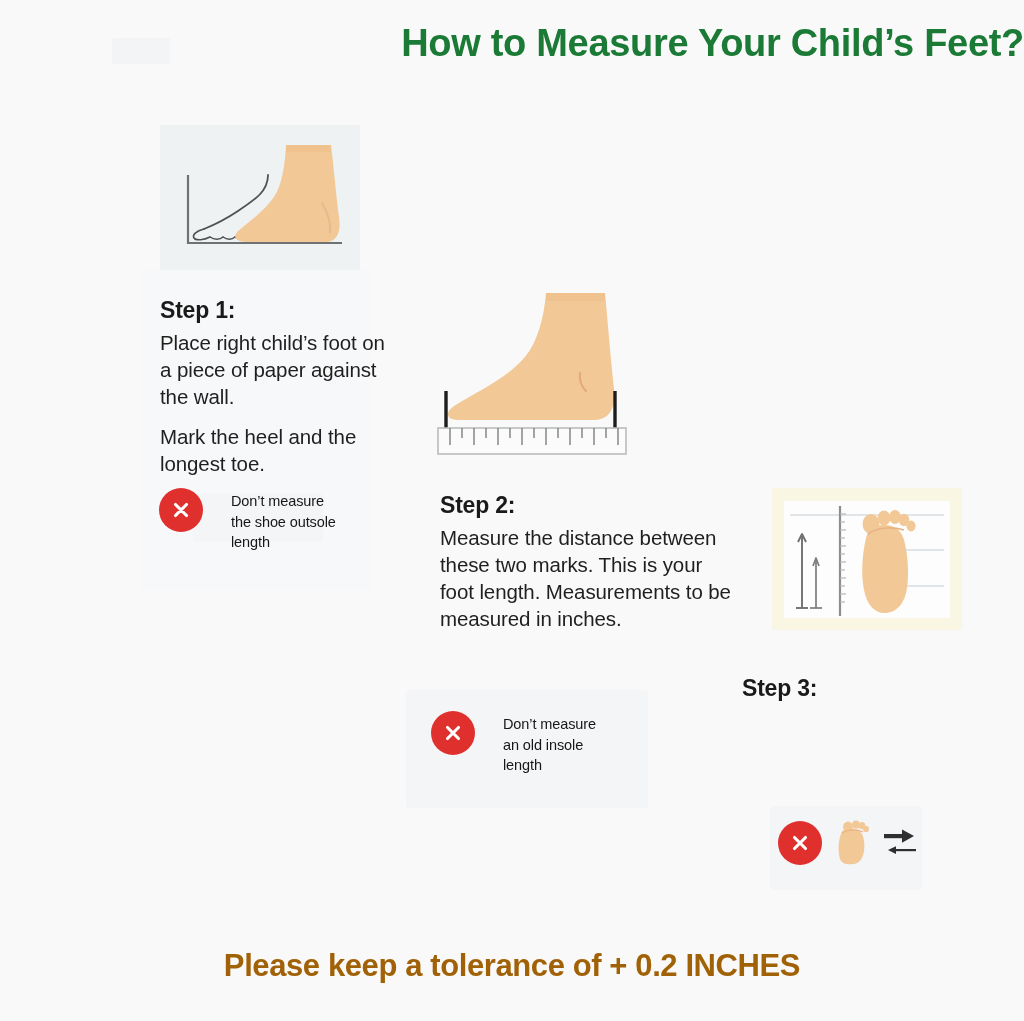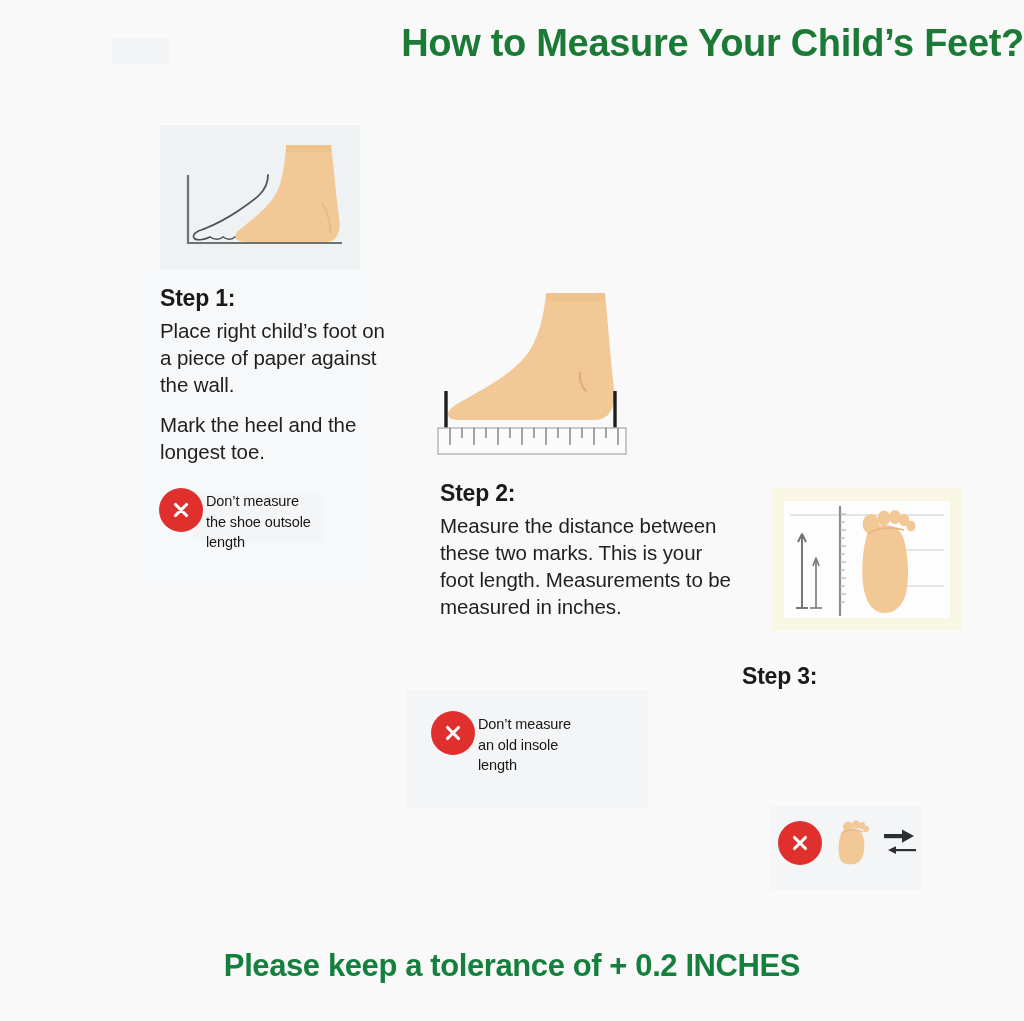--- a/index.html
+++ b/index.html
@@ -50,38 +50,38 @@
   .step-panel {
     position: absolute;
     overflow: hidden;
   }
 
   .step-head {
     font-size: 23px;
     font-weight: bold;
     color: #1a1a1a;
     letter-spacing: -0.2px;
-    margin: 0 0 4px 0;
+    margin: 12px 0 4px 0;
     line-height: 1.2;
   }
   .step-body {
     font-size: 20.5px;
     color: #1f1f1f;
     line-height: 1.32;
     letter-spacing: -0.1px;
   }
   .step-body p { margin: 0; }
   .step-body p + p { margin-top: 13px; }
 
   
   .warn {
     position: absolute;
     display: flex;
     align-items: flex-start;
-    gap: 3px;
+    gap: 28px;
   }
   .warn-bg {
     position: absolute;
     background: #f4f5f7;
     border-radius: 3px;
     z-index: 0;
   }
   .warn-icon {
     position: relative;
     flex: none;
@@ -122,21 +122,21 @@
 
   
   .footer {
     position: absolute;
     left: 0;
     top: 948px;
     width: 1024px;
     text-align: center;
     font-size: 31px;
     font-weight: bold;
-    color: #15803d;
+    color: #a16207;
     letter-spacing: -0.4px;
   }
 
   svg { overflow: visible; }
 </style>
 </head>
 <body>
 
 <div id="infographic">
 

